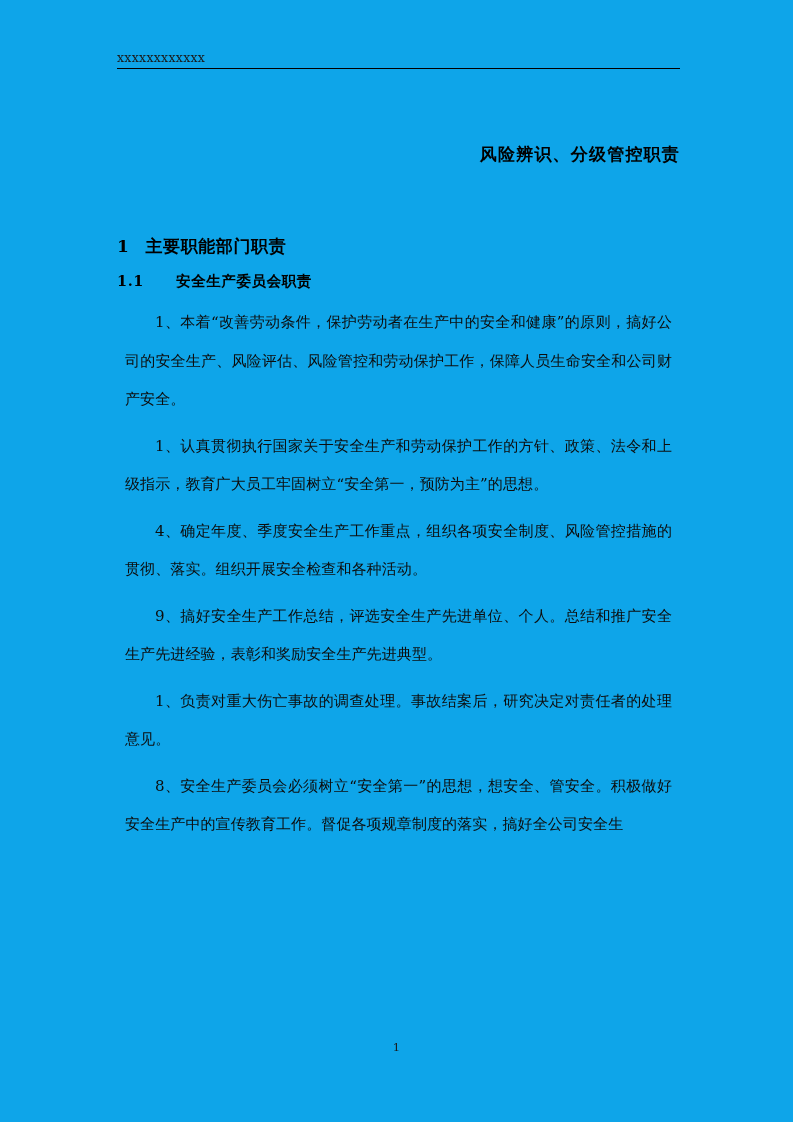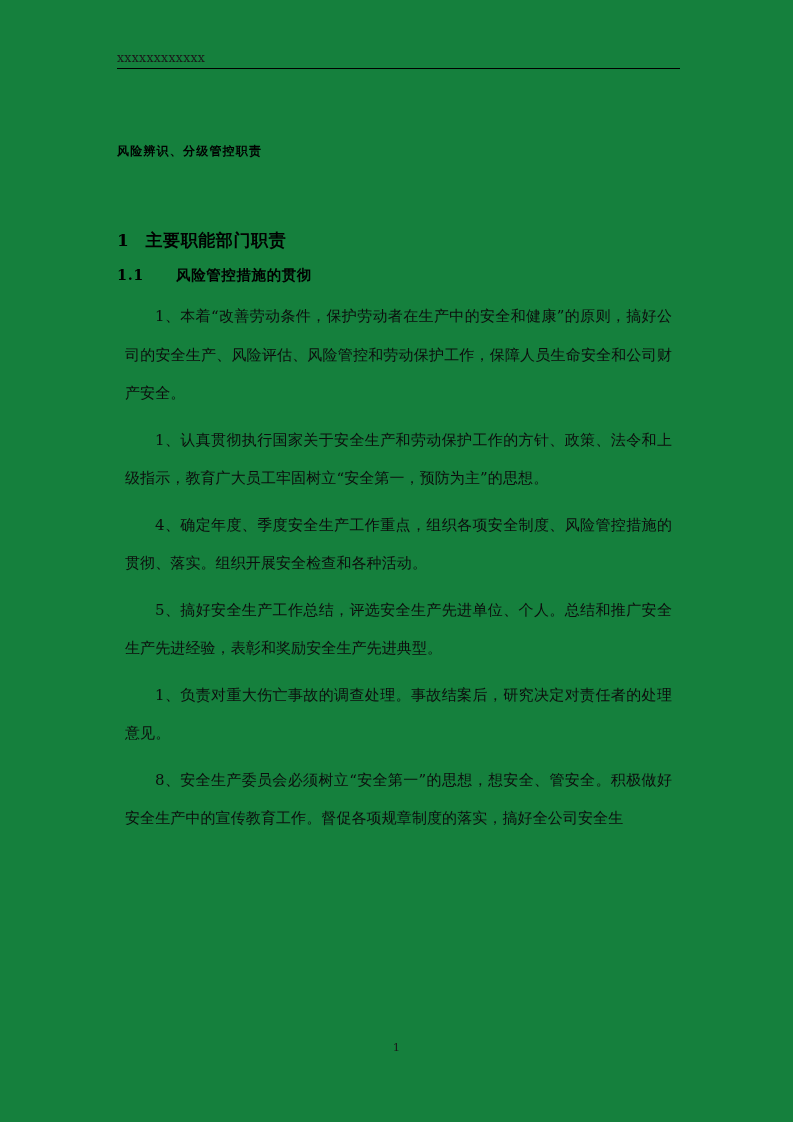--- a/index.html
+++ b/index.html
@@ -14,21 +14,21 @@
     overflow: hidden;
     font-family: "DejaVu Serif", "Liberation Serif", serif;
     color: #000000;
   }
 
   .page {
     position: absolute;
     left: 0; top: 0;
     width: 793px;
     height: 1122px;
-    background: #15803d;
+    background: #0ea5e9;
     overflow: hidden;
   }
 
   
   .header-block {
     position: absolute;
     left: 117px;
     top: 50px;
     width: 563px;
   }
@@ -46,33 +46,33 @@
     width: 563px;
     height: 0;
   }
 
   
   .doc-title {
     position: absolute;
     left: 117px;
     top: 143px;
     width: 563px;
-    text-align: left;
-    font-size: 12px;
+    text-align: right;
+    font-size: 17px;
     font-weight: bold;
     letter-spacing: 1.2px;
     color: #000000;
     font-family: Liberation Serif, serif;
   }
 
   
   .content {
     position: absolute;
     left: 117px;
-    top: 225px;
+    top: 231px;
     width: 563px;
   }
 
   .h1 {
     font-size: 17px;
     font-weight: bold;
     color: #000;
     line-height: 30px;
     margin: 0 0 6px 0;
     letter-spacing: 0.6px;
@@ -124,27 +124,27 @@
 
   <div class="doc-title">风险辨识、分级管控职责</div>
 
   <div class="content">
 
     <div class="h1">
       <span class="num">1</span><span>主要职能部门职责</span>
     </div>
 
     <div class="h2">
-      <span class="num">1.1</span><span>风险管控措施的贯彻</span>
+      <span class="num">1.1</span><span>安全生产委员会职责</span>
     </div>
 
     <p class="para">1、本着“改善劳动条件，保护劳动者在生产中的安全和健康”的原则，搞好公司的安全生产、风险评估、风险管控和劳动保护工作，保障人员生命安全和公司财产安全。</p>
     <p class="para">1、认真贯彻执行国家关于安全生产和劳动保护工作的方针、政策、法令和上级指示，教育广大员工牢固树立“安全第一，预防为主”的思想。</p>
     <p class="para">4、确定年度、季度安全生产工作重点，组织各项安全制度、风险管控措施的贯彻、落实。组织开展安全检查和各种活动。</p>
-    <p class="para">5、搞好安全生产工作总结，评选安全生产先进单位、个人。总结和推广安全生产先进经验，表彰和奖励安全生产先进典型。</p>
+    <p class="para">9、搞好安全生产工作总结，评选安全生产先进单位、个人。总结和推广安全生产先进经验，表彰和奖励安全生产先进典型。</p>
     <p class="para">1、负责对重大伤亡事故的调查处理。事故结案后，研究决定对责任者的处理意见。</p>
     <p class="para">8、安全生产委员会必须树立“安全第一”的思想，想安全、管安全。积极做好安全生产中的宣传教育工作。督促各项规章制度的落实，搞好全公司安全生</p>
 
   </div>
 
   <div class="footer">1</div>
 
 </div>
 
 </body></html>

